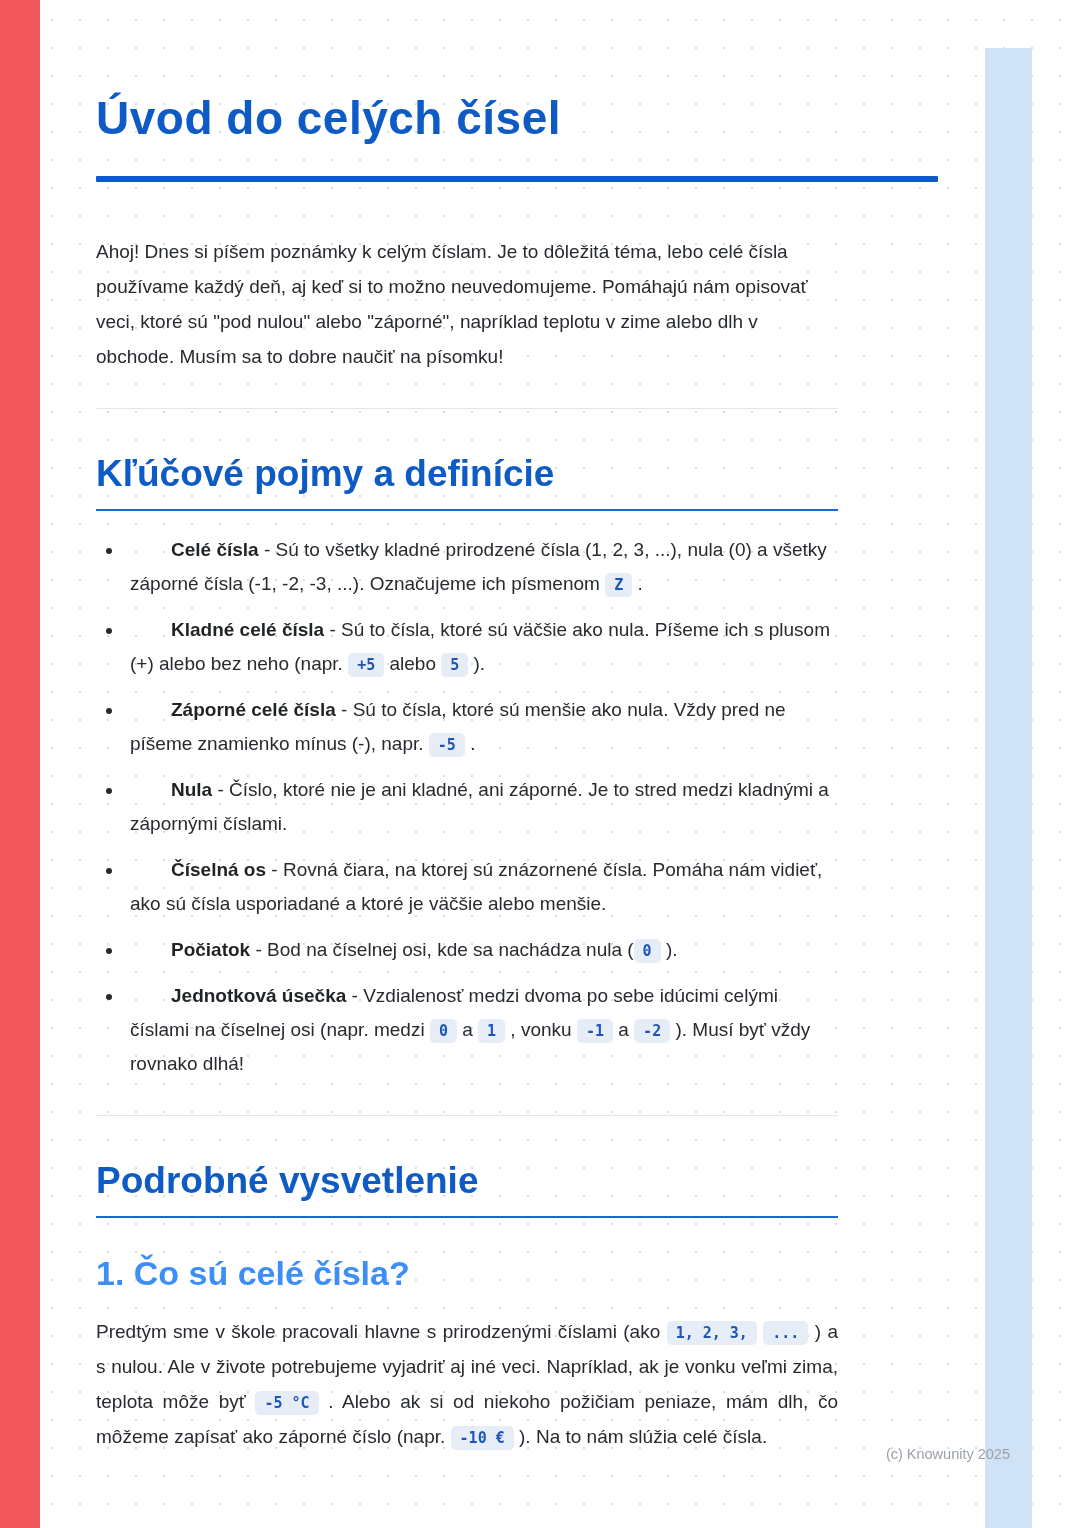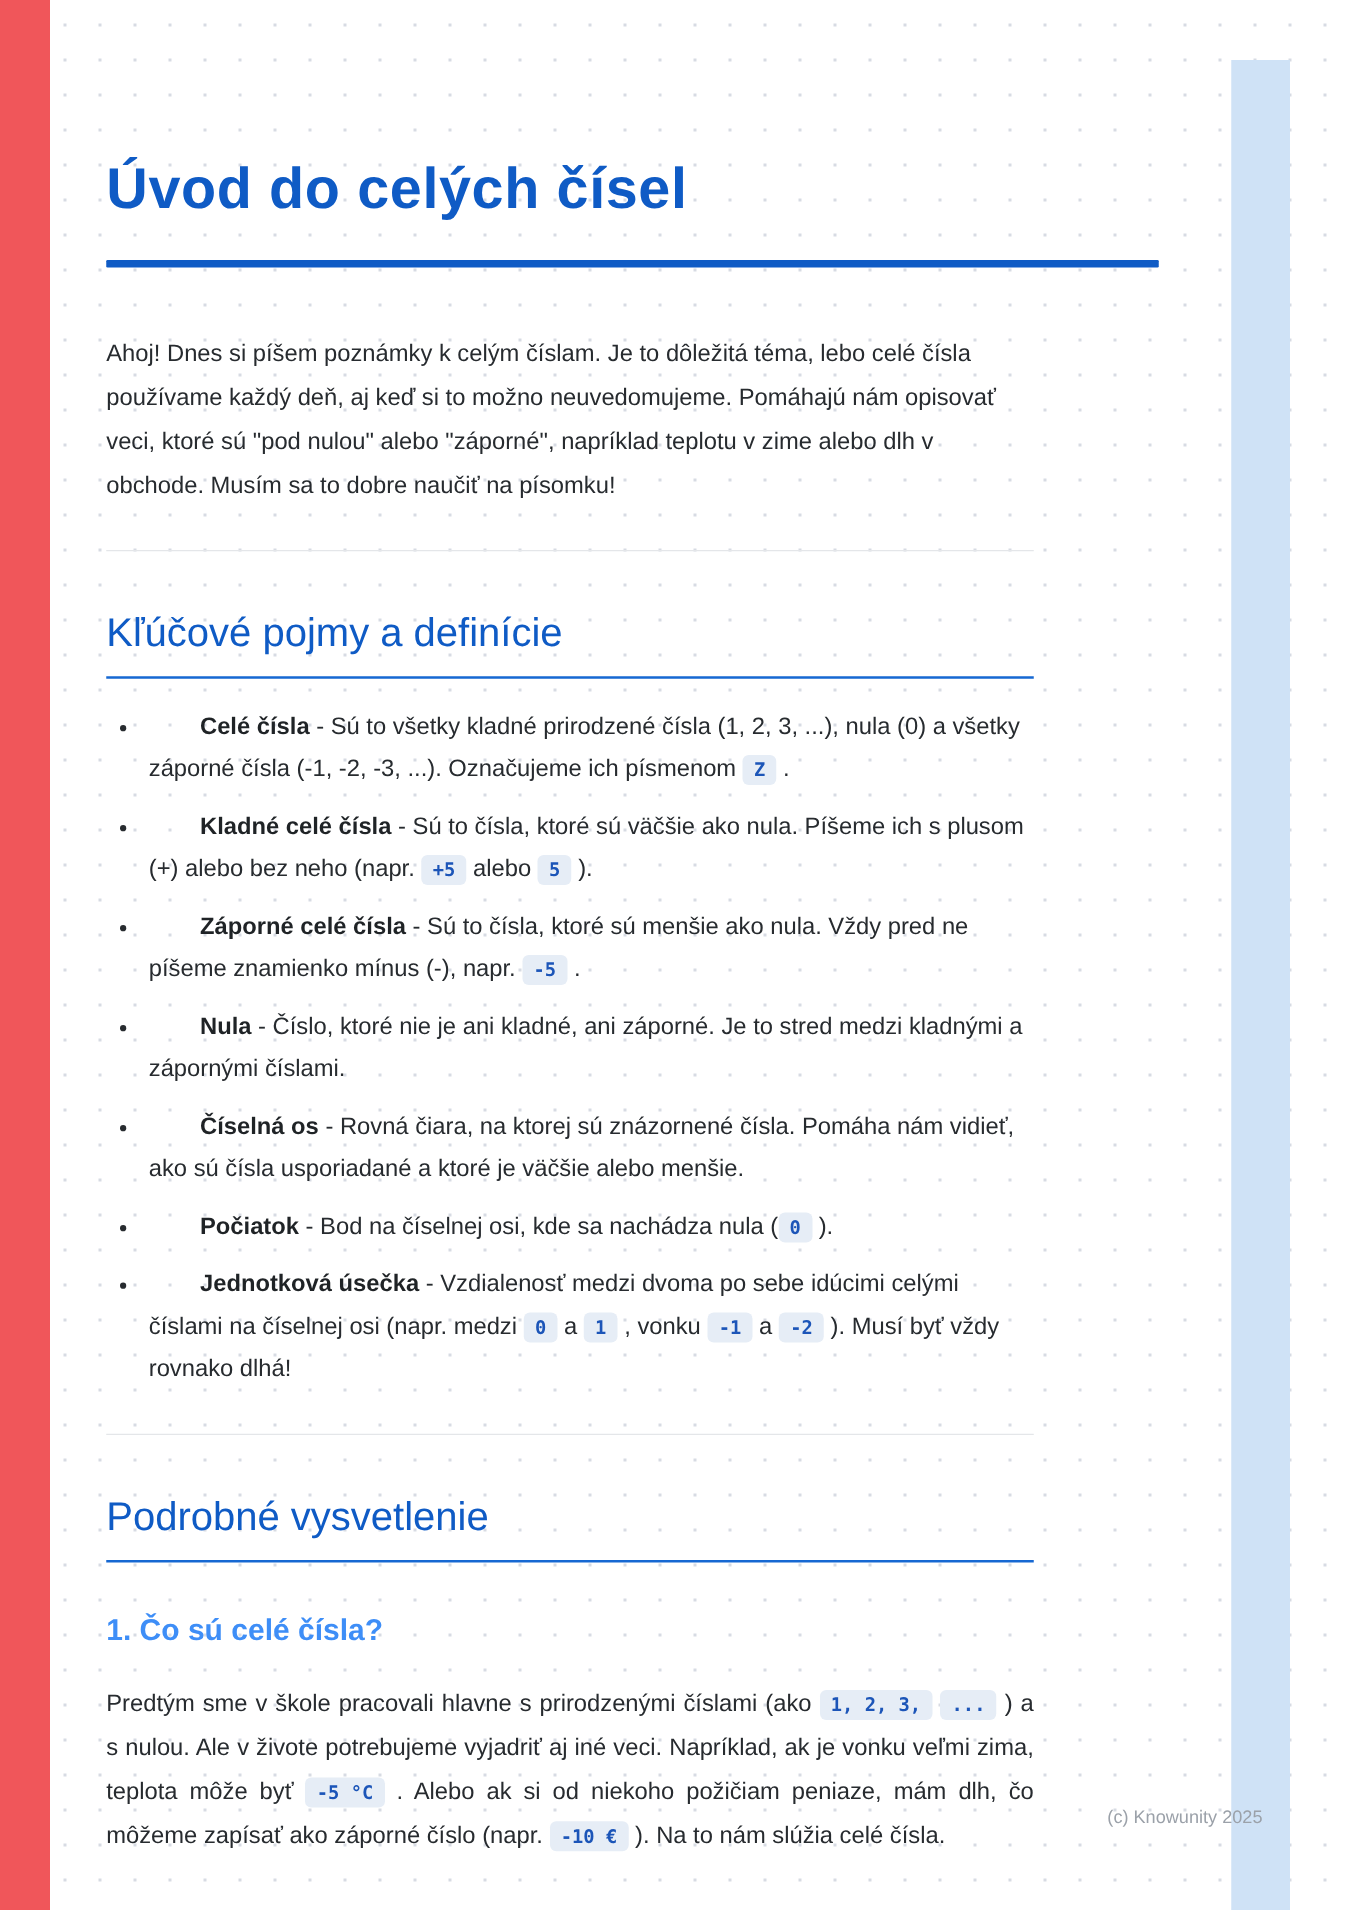--- a/index.html
+++ b/index.html
@@ -26,24 +26,24 @@
     background: #f0565a;
   }
   .right-stripe {
     position: absolute;
     left: 985px; top: 48px;
     width: 47px; height: 1480px;
     background: #cfe2f6;
   }
   .content {
     position: absolute;
-    left: 85px;
+    left: 96px;
     top: 0;
     width: 742px;
-    padding-top: 120px;
+    padding-top: 88px;
   }
   h1 {
     margin: 0;
     font-size: 46px;
     line-height: 60px;
     font-weight: 800;
     color: #0f5bc5;
     letter-spacing: 0.5px;
   }
   .rule-title {
@@ -60,34 +60,34 @@
   }
   .intro { margin-top: 52px !important; }
   .sep {
     border: none;
     border-top: 1px solid #e4e6e9;
     margin: 34px 0 0 0;
     width: 742px;
   }
   h2 {
     margin: 46px 0 0 0;
-    font-size: 32px;
+    font-size: 37px;
     line-height: 38px;
-    font-weight: 400;
+    font-weight: 700;
     color: #0f5bc5;
   }
   .rule-section {
     width: 742px;
     height: 2px;
     background: #1668d2;
     margin-top: 16px;
   }
   h3 {
     margin: 40px 0 0 0;
-    font-size: 24px;
+    font-size: 34px;
     line-height: 30px;
     font-weight: 700;
     color: #3e8ef7;
   }
   ul.def-list {
     margin: 22px 0 0 0;
     padding: 0 0 0 28px;
   }
   ul.def-list li {
     font-size: 19px;

